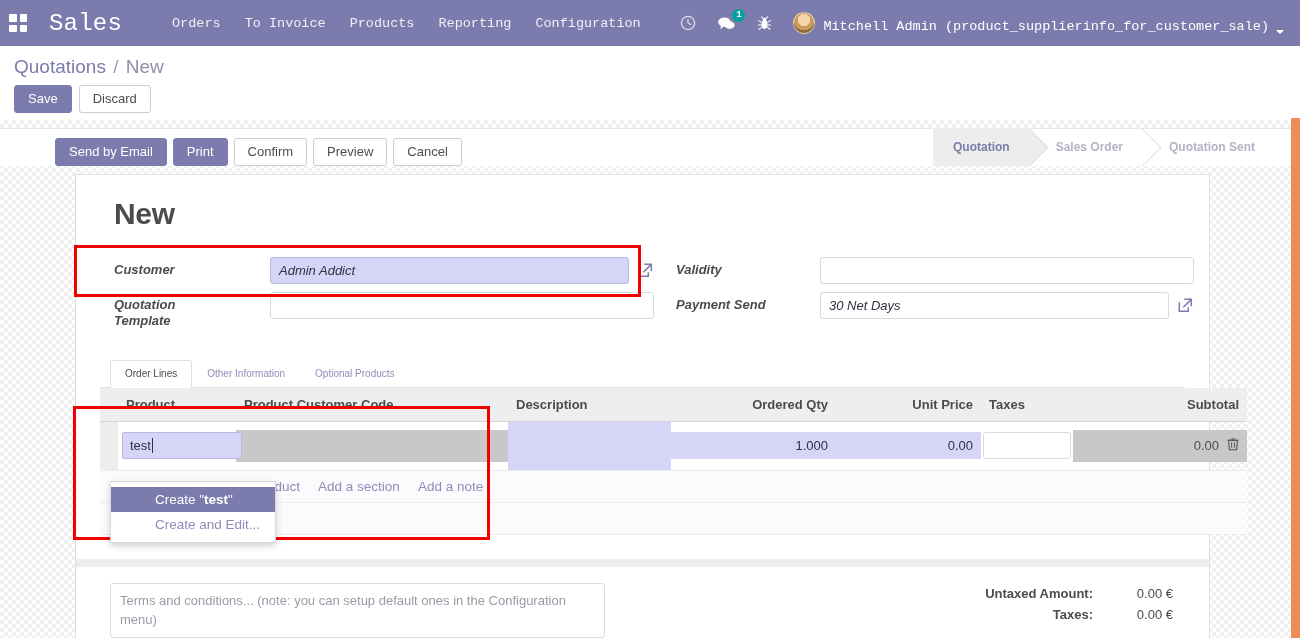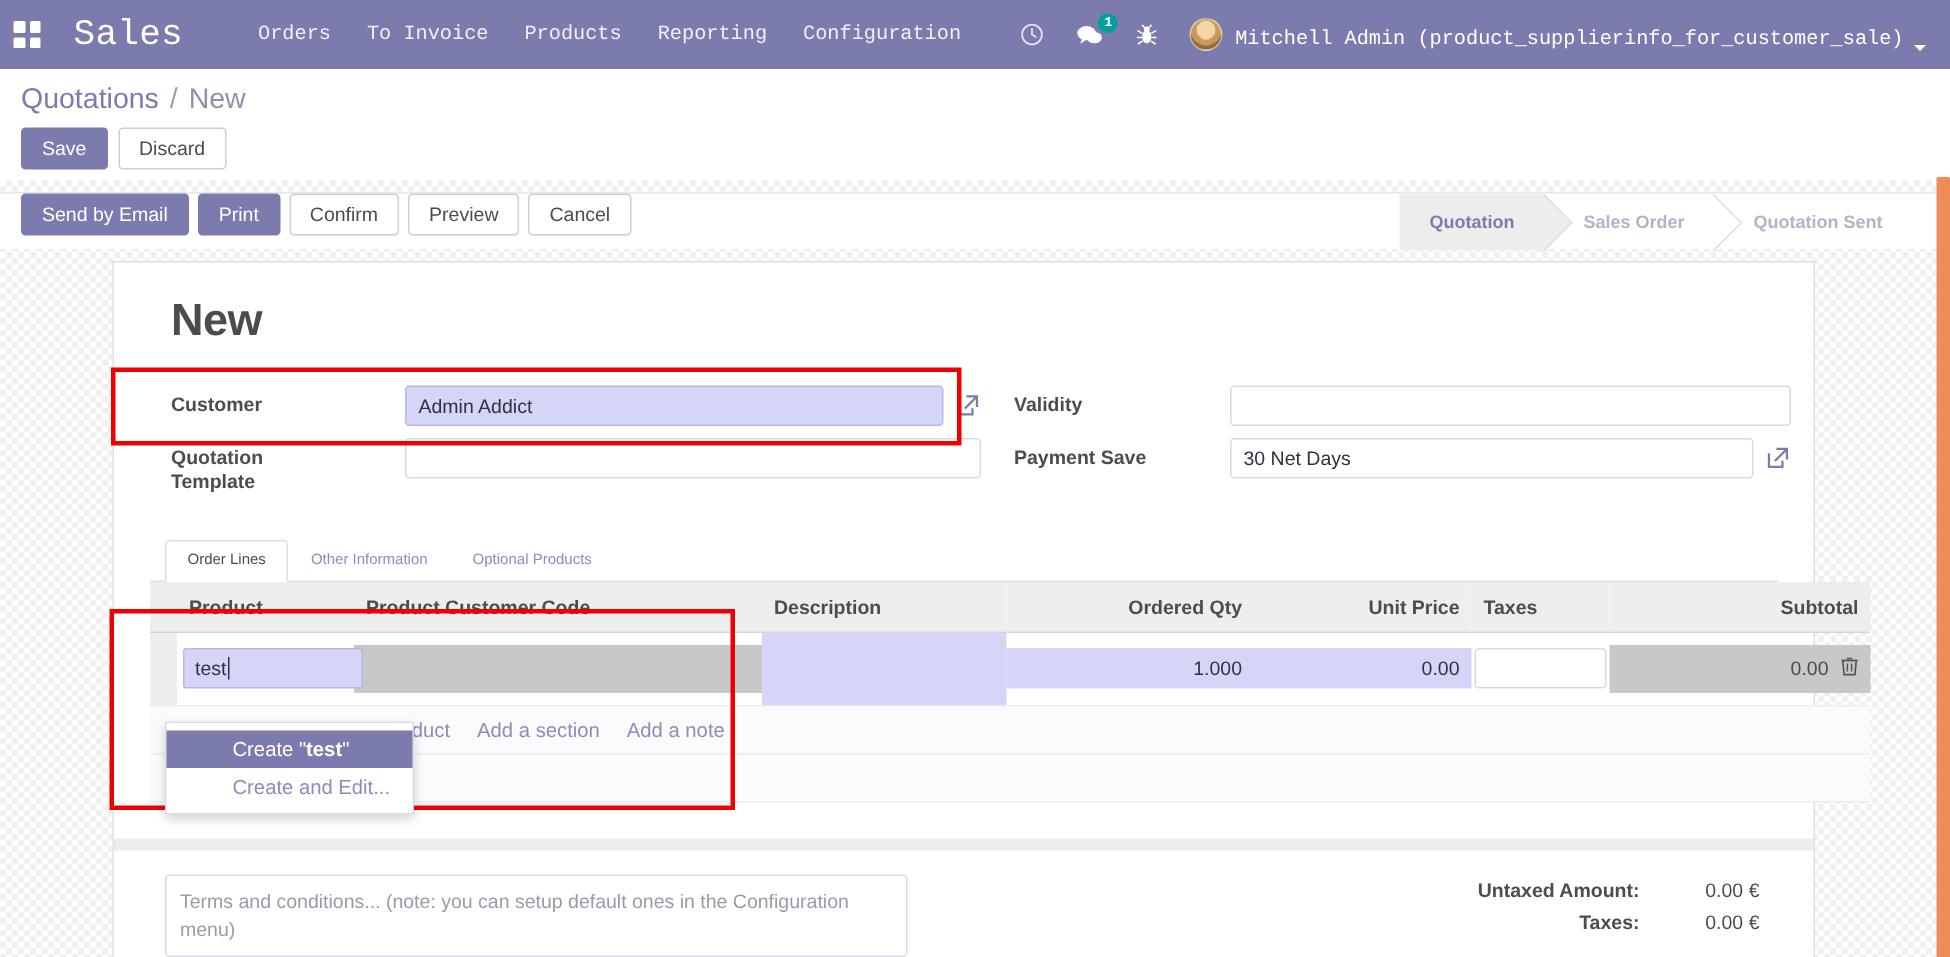--- a/index.html
+++ b/index.html
@@ -100,21 +100,21 @@
     cursor: pointer; font-family: inherit; line-height: 1.2;
     border: 1px solid #ccccd6; background: #ffffff; color: #4c4c4c;
     white-space: nowrap;
   }
   .btn-primary { background: #7c7bad; border-color: #7c7bad; color: #ffffff; }
 
   
   .action-bar {
     position: absolute; top: 128px; left: 0; right: 0; height: 38px;
     background: #ffffff; border-top: 1px solid #e6e6e6;
-    display: flex; align-items: flex-start; z-index: 29;
+    display: flex; align-items: flex-end; z-index: 29; padding-left: 41px;
   }
   .action-bar .btn-row2 { display: flex; gap: 6px; padding-left: 14px; }
 
   
   .statusbar { margin-left: auto; display: flex; height: 38px; align-items: stretch; padding-right: 25px; }
   .st {
     position: relative; display: flex; align-items: center;
     padding: 0 20px 0 26px; font-size: 12px; font-weight: bold;
     color: #b3b3c6; background: transparent; cursor: pointer;
     white-space: nowrap;
@@ -139,21 +139,21 @@
     padding: 22px 24px 0 24px;
   }
   .record-title {
     font-size: 30px; font-weight: bold; color: #4c4c4c;
     margin: 0 0 22px 14px; letter-spacing: -.3px;
   }
 
   
   .form-grid {
     display: grid; grid-template-columns: 170px 390px 160px 380px;
-    align-items: start; position: relative;
+    align-items: start; position: relative; font-style: italic;
   }
   .flabel {
     font-weight: bold; font-size: 13px; color: #4c4c4c;
     padding: 9px 12px 4px 14px; line-height: 1.25;
   }
   .flabel.right-col { padding-left: 16px; }
   .fcell { padding: 4px 6px 4px 0; position: relative; display: flex; align-items: center; }
 
   .input {
     width: 100%; height: 27px; border: 1px solid #d9d9e3;
@@ -391,21 +391,21 @@
         <span>Quotation</span><br>
         <span>Template</span>
       </div>
       <div class="fcell">
         <div class="input-holder">
           <div class="input"></div>
           <span class="icaret"></span>
         </div>
       </div>
 
-      <div class="flabel right-col">Payment Save</div>
+      <div class="flabel right-col">Payment Send</div>
       <div class="fcell">
         <div class="input-holder">
           <div class="input">30 Net Days</div>
           <span class="icaret"></span>
         </div>
         <span class="ext-link">
           <svg width="17" height="17" viewBox="0 0 17 17">
             <path d="M2.3 5.2 v9 h9 v-4" fill="none" stroke="#7c7bad" stroke-width="1.5"></path>
             <path d="M7.3 2.3 h7 v7" fill="none" stroke="#7c7bad" stroke-width="1.5"></path>
             <path d="M6.3 10.3 L14 2.6" fill="none" stroke="#7c7bad" stroke-width="1.5"></path>

